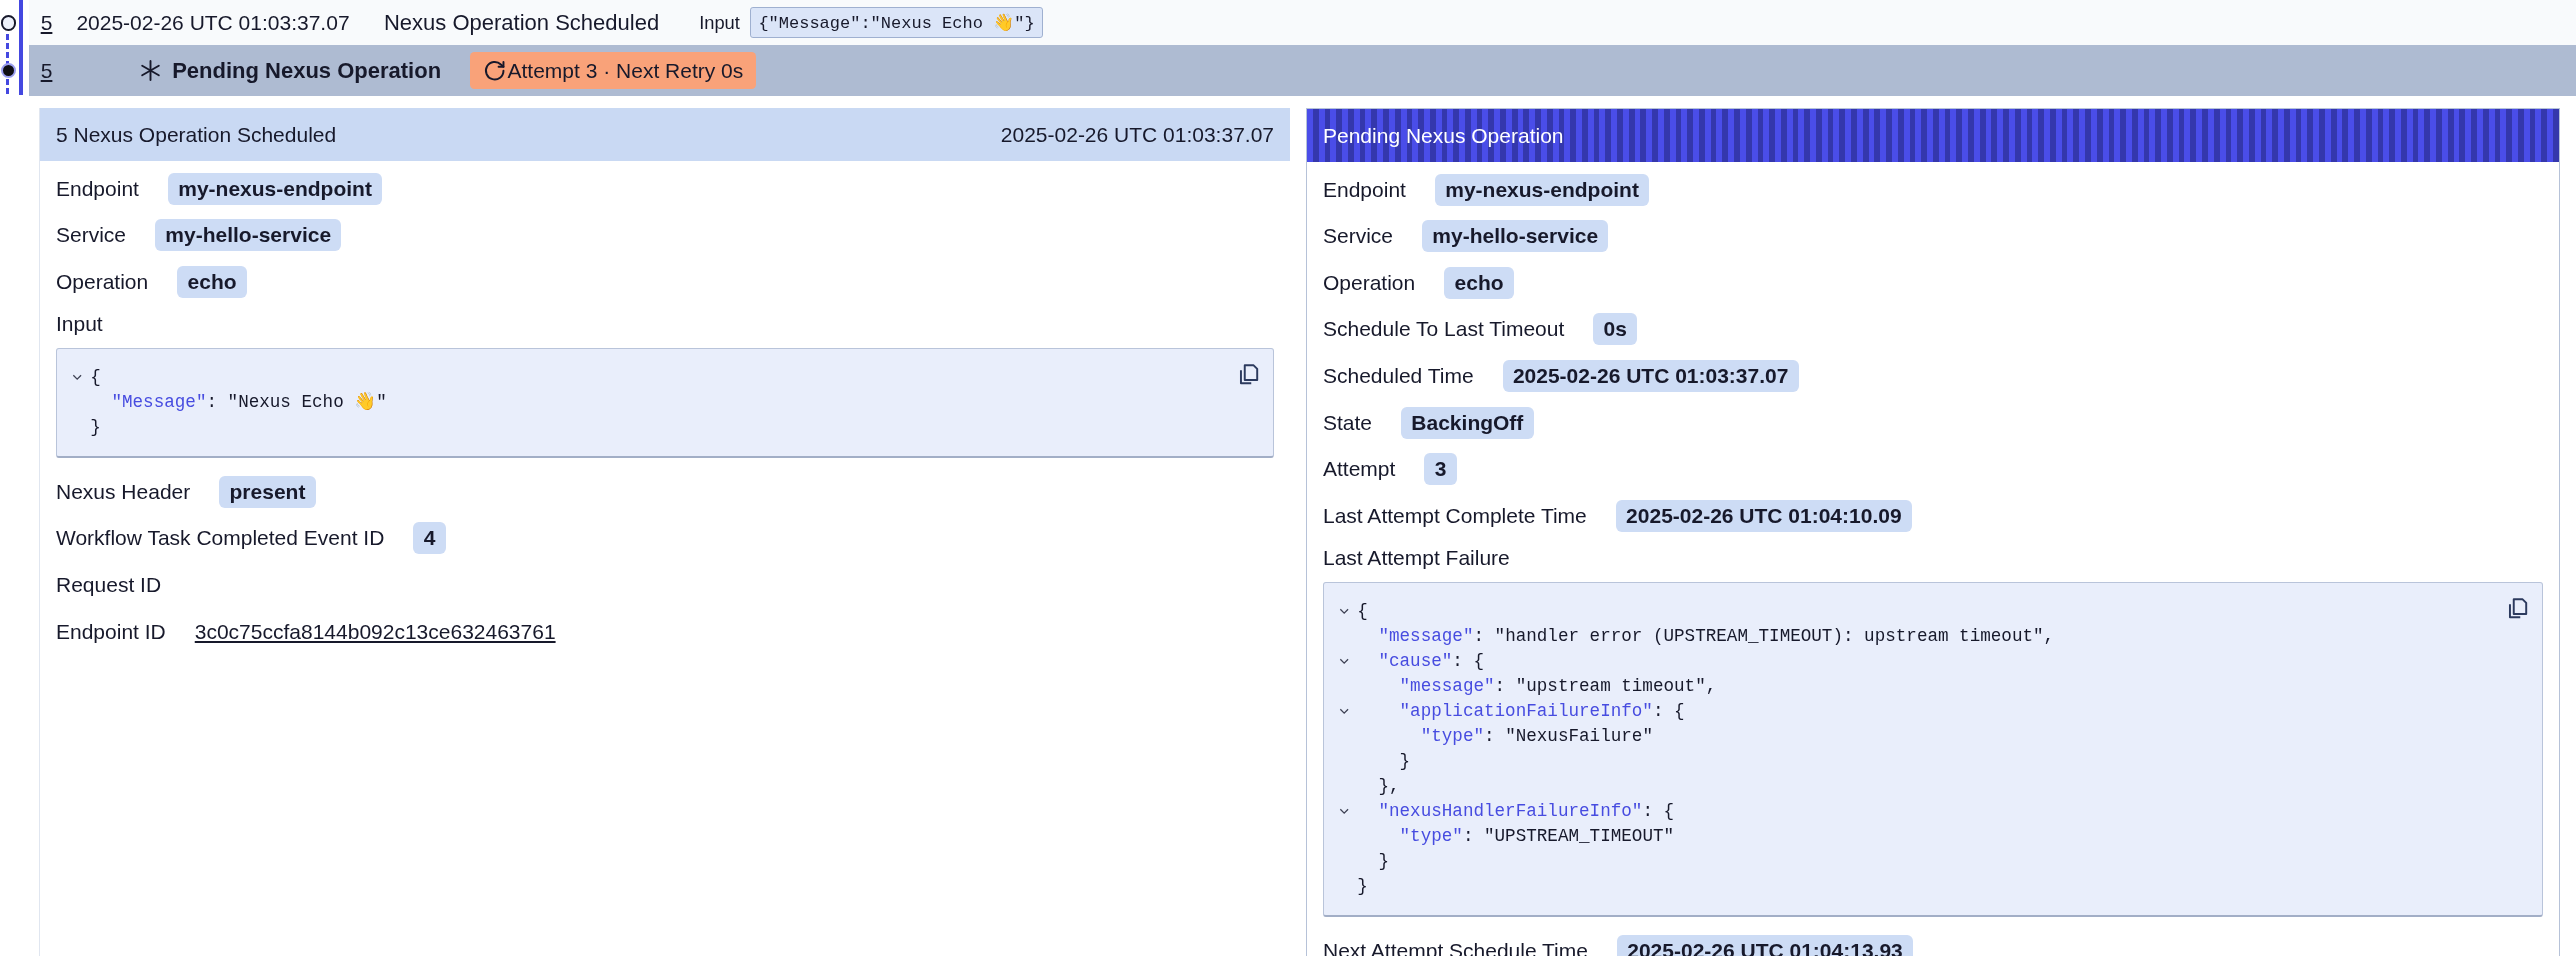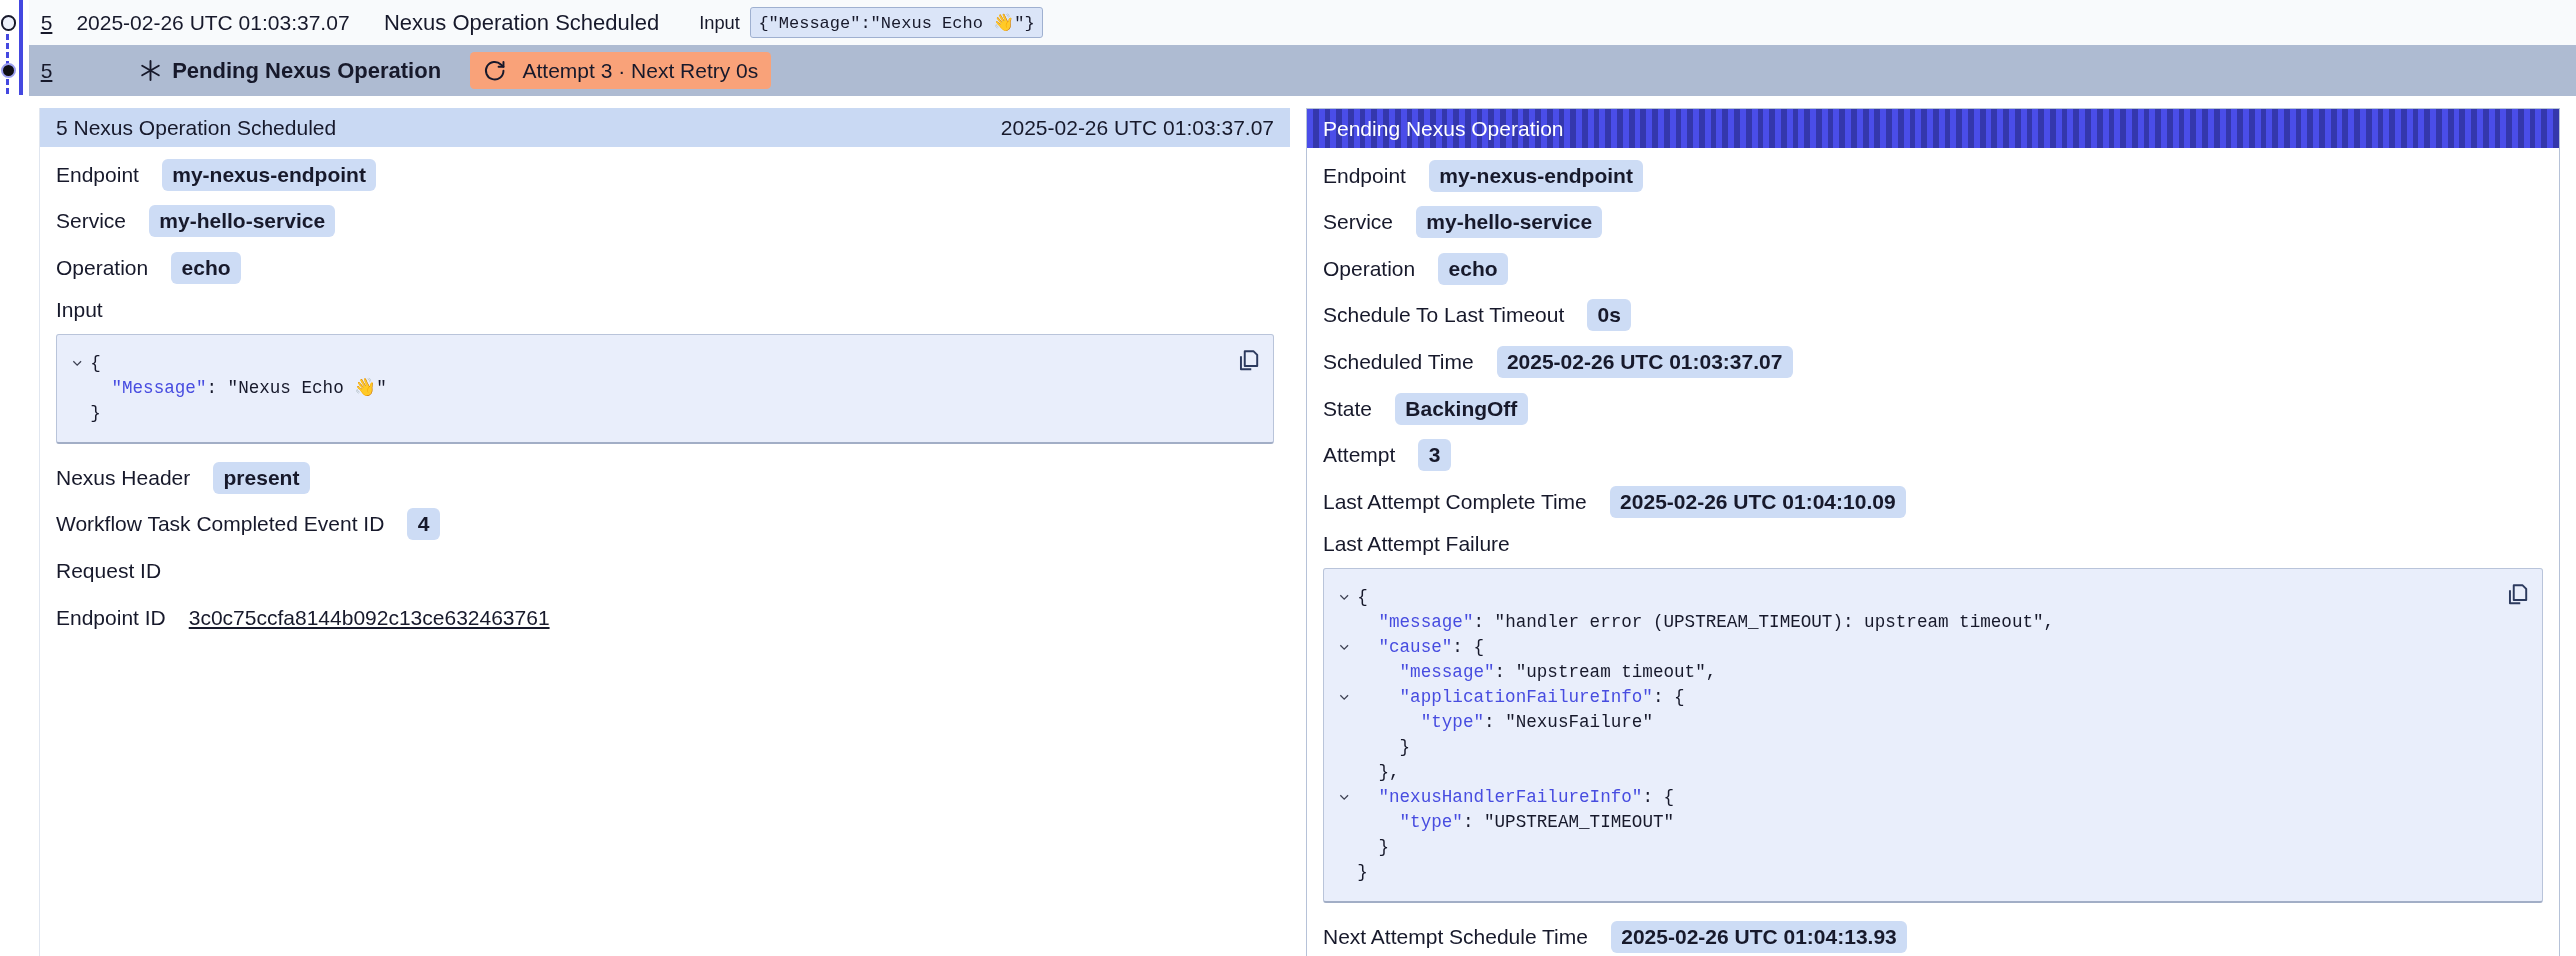--- a/index.html
+++ b/index.html
@@ -24,33 +24,33 @@
   .row1{top:0;height:45px;background:var(--row_bg);}
   .row2{top:45px;height:51px;background:var(--selected_row);}
   .evt-num{font-size:21px;color:var(--text);text-decoration:underline;margin-left:11.7px;}
   .evt-ts{font-size:21px;margin-left:24px;width:293px;}
   .evt-title{font-size:22px;font-weight:400;margin-left:14.6px;}
   .evt-input-label{font-size:18.3px;margin-left:40px;}
   .evt-input-chip{font-family:"Liberation Mono",monospace;font-size:17px;margin-left:10.3px;
     background:var(--chip_bg);border:0.7px solid var(--chip_border);border-radius:2.9px;padding:3.7px 7.3px;}
   .pending-icon{margin-left:86px;display:inline-flex;}
   .evt-title2{font-size:22px;font-weight:700;margin-left:8.8px;}
-  .retry-badge{display:inline-flex;align-items:center;gap:16px;margin-left:29px;
+  .retry-badge{display:inline-flex;align-items:center;gap:1px;margin-left:29px;
     background:var(--orange);border-radius:4.4px;padding:6.6px 13px;font-size:21px;}
   
   .panel{position:absolute;top:108px;background:#fff;}
   .left-panel{left:39px;width:1251px;height:849px;border-left:0.7px solid #e0e6f0;}
   .right-panel{left:1306px;width:1254px;height:1025px;border:0.7px solid #b6c2d8;}
-  .panel-header{height:39px;display:flex;align-items:center;justify-content:space-between;
+  .panel-header{height:53px;display:flex;align-items:center;justify-content:space-between;
     padding:16px 16px;font-size:21px;}
   .left-header{background:var(--header_bg);}
   .right-header{background:repeating-linear-gradient(90deg,var(--stripe_light) 0 5.9px,var(--stripe_dark) 5.9px 11.7px);
     color:#fff;font-weight:500;}
   .panel-body{padding:11.7px 16px 0 16px;}
-  .field{display:flex;align-items:center;gap:23px;height:32px;margin-bottom:14.6px;font-size:21px;}
+  .field{display:flex;align-items:center;gap:29px;height:32px;margin-bottom:14.6px;font-size:21px;}
   .flabel{white-space:nowrap;}
   .fbadge{display:inline-flex;align-items:center;background:var(--badge_bg);border-radius:5.9px;
     padding:2.9px 10.3px;min-height:32px;white-space:nowrap;font-weight:bold;}
   .flink{color:var(--text);white-space:nowrap;}
   .block-label{font-size:21px;margin:5.9px 0 11.7px;}
   .code-block{position:relative;background:var(--code_bg);border:0.7px solid var(--code_border);
     border-bottom:2.9px solid var(--code_border_bottom);border-radius:2.9px;
     padding:16px 51px 16px 7.3px;margin-bottom:17.6px;
     font-family:"Liberation Mono",monospace;font-size:17.6px;line-height:25px;color:var(--text);}
   .code-line{display:flex;}

